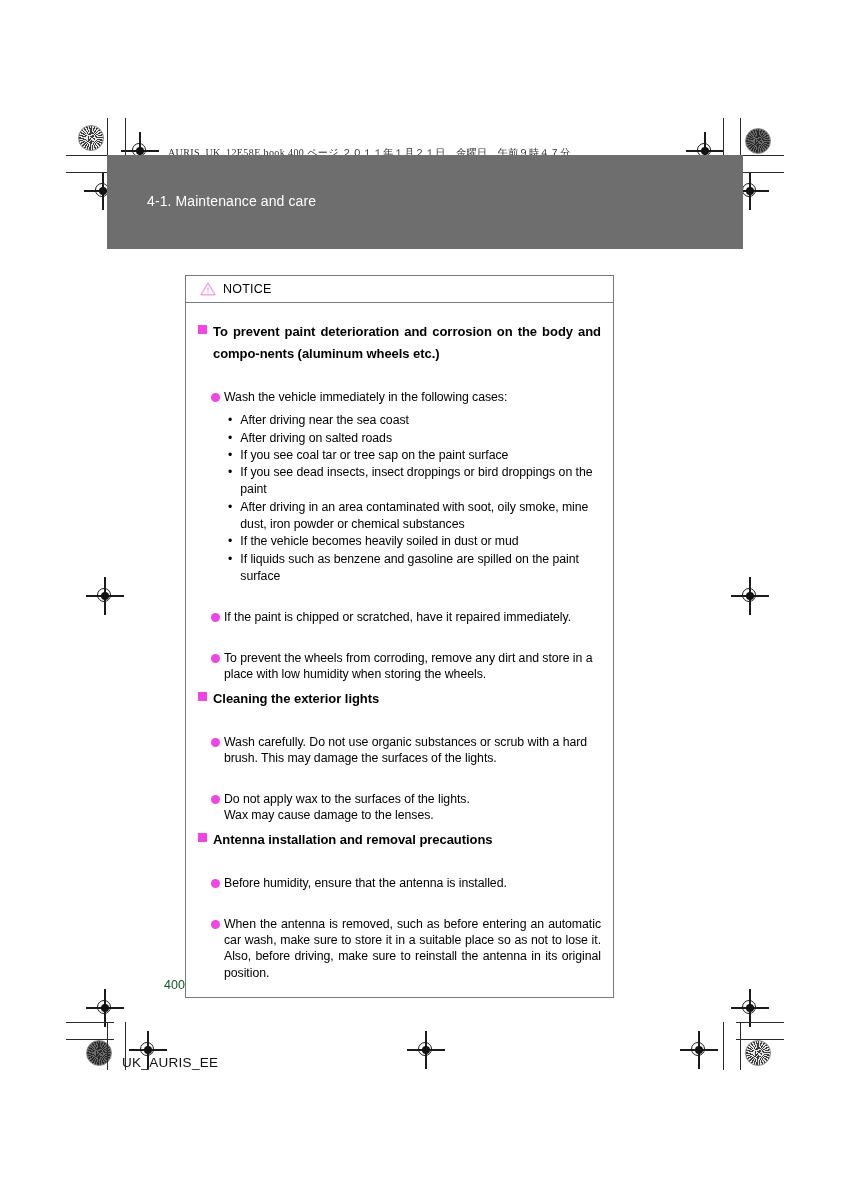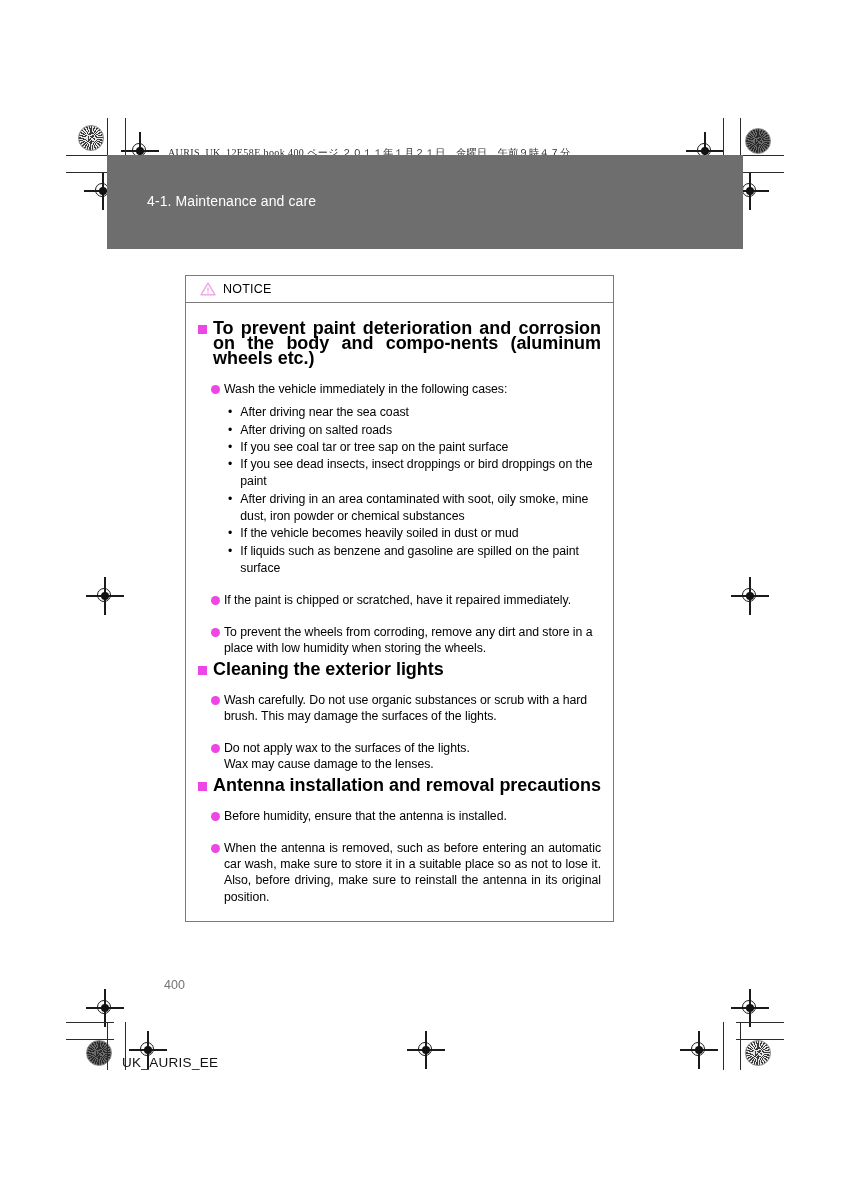--- a/index.html
+++ b/index.html
@@ -138,33 +138,33 @@
     padding-top: 6px;
   }
   .sq-bullet {
     flex: 0 0 auto;
     width: 9px;
     height: 9px;
     background: #ee46e6;
     margin-top: 4px;
   }
   .sq-head .sq-text {
-    font-size: 18px;
+    font-size: 13px;
     font-weight: bold;
-    line-height: 15px;
+    line-height: 22px;
     text-align: justify;
     letter-spacing: -0.05px;
   }
 
   
   .rd-item {
     display: flex;
     align-items: flex-start;
     gap: 4px;
-    margin: 15px 0 0 13px;
+    margin: 24px 0 0 13px;
   }
   .rd-bullet {
     flex: 0 0 auto;
     width: 9px;
     height: 9px;
     border-radius: 50%;
     background: #ee46e6;
     margin-top: 4px;
   }
   .rd-item .rd-text {
@@ -197,21 +197,21 @@
     line-height: 17.3px;
     letter-spacing: -0.05px;
   }
 
   
   .page-number {
     position: absolute;
     left: 164px;
     top: 978px;
     font-size: 12.5px;
-    color: #737373;
+    color: #14532d;
   }
   .doc-code {
     position: absolute;
     left: 122px;
     top: 1055px;
     font-size: 13.5px;
     color: #111;
     letter-spacing: 0.3px;
   }
 </style>

